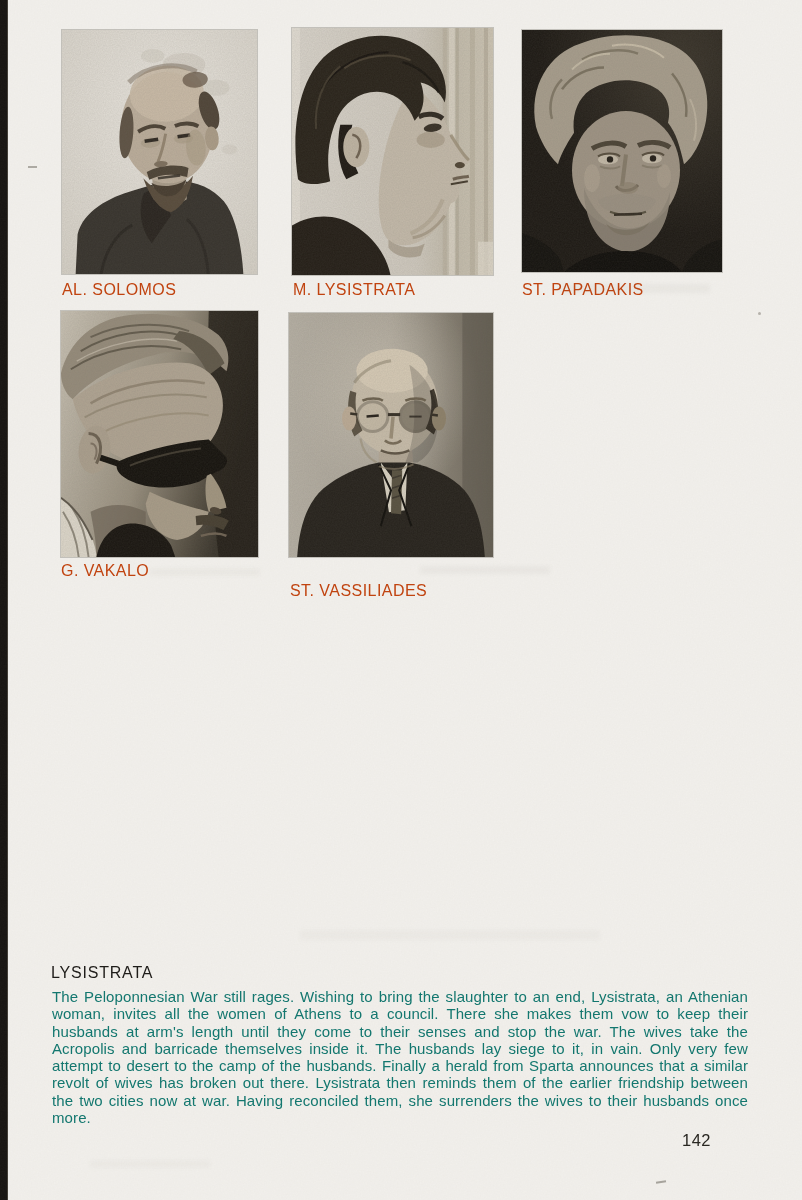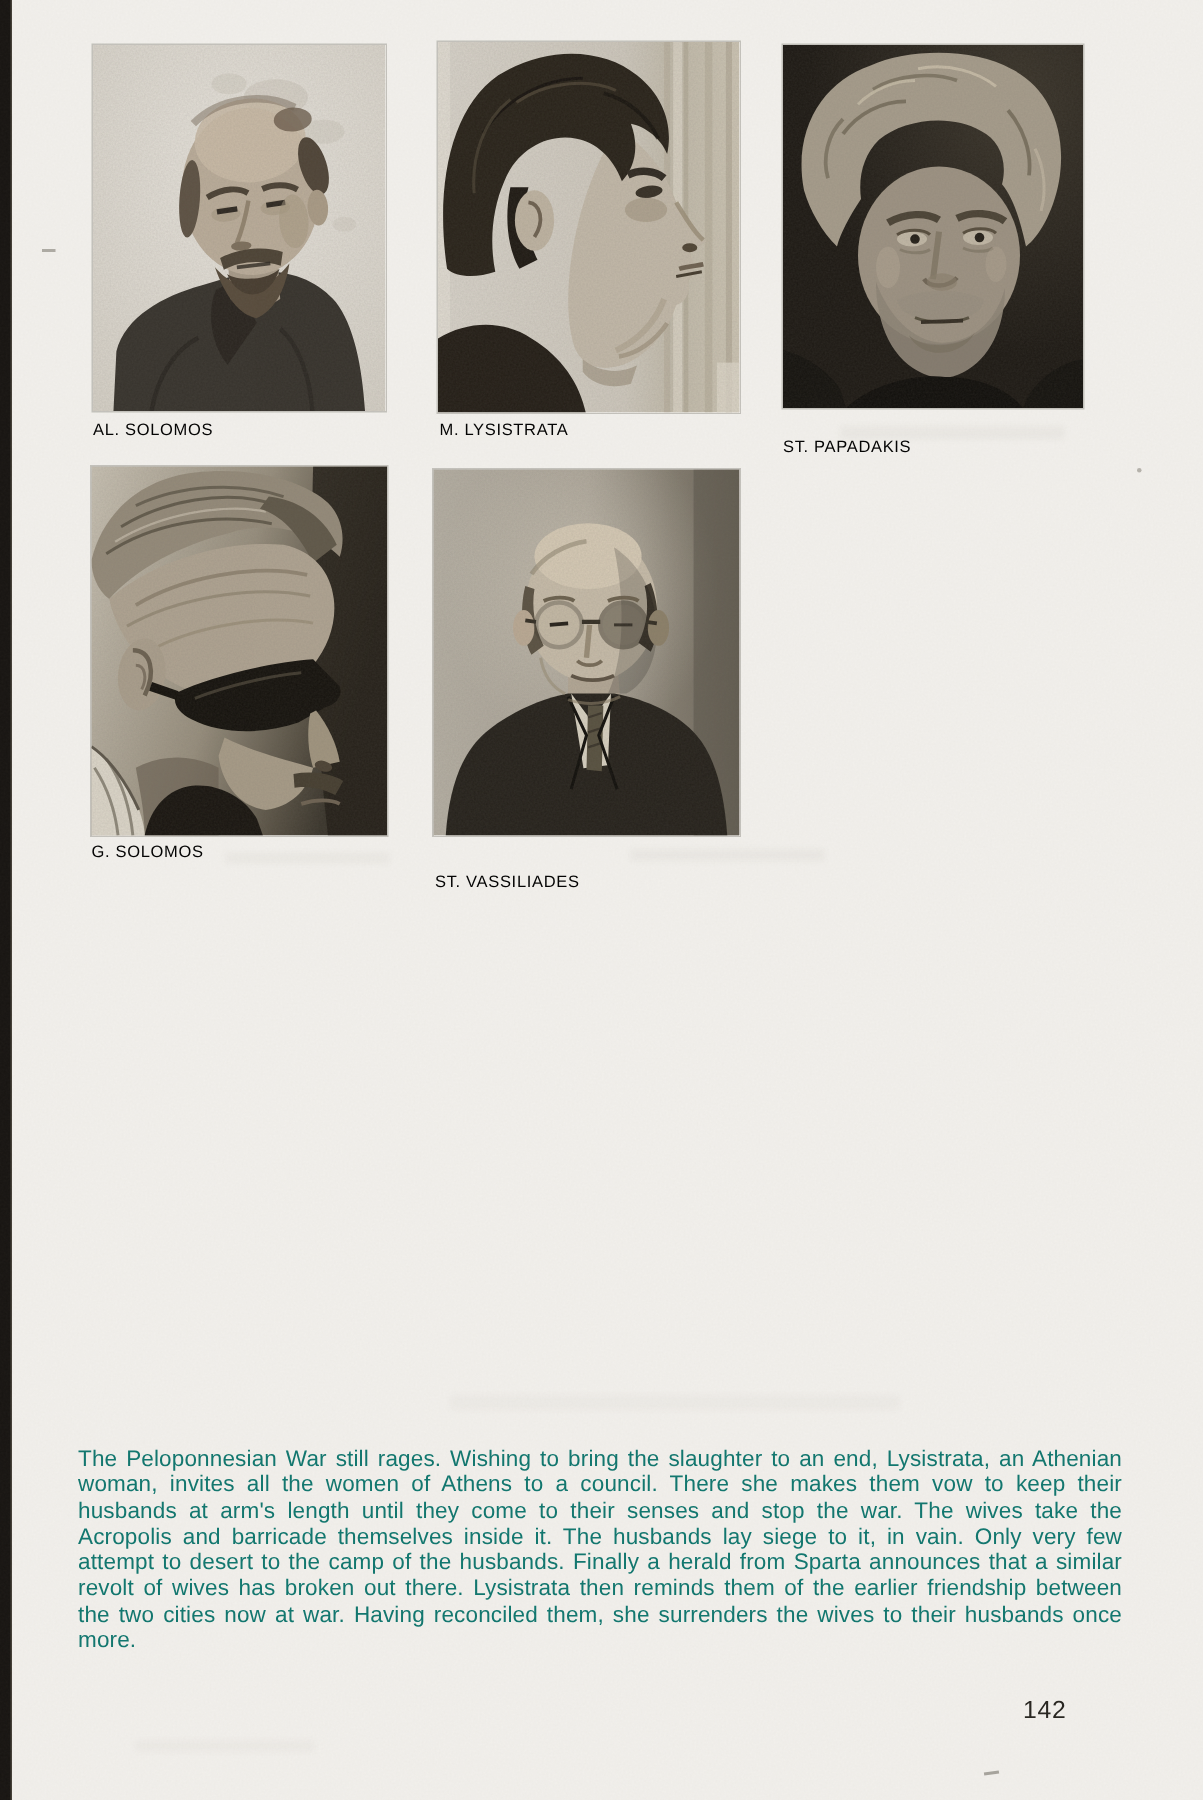--- a/index.html
+++ b/index.html
@@ -17,26 +17,26 @@
   }
   figure.photo{position:absolute;margin:0;padding:0;line-height:0;box-shadow:0 0 0 1px rgba(60,55,45,.25);}
   figure.photo svg{display:block;width:100%;height:100%;}
   .p1{left:62px;top:30px;width:195px;height:244px;}
   .p2{left:292px;top:28px;width:201px;height:247px;}
   .p3{left:522px;top:30px;width:200px;height:242px;}
   .p4{left:61px;top:311px;width:197px;height:246px;}
   .p5{left:289px;top:313px;width:204px;height:244px;}
   .caption{
     position:absolute;
-    font-size:11px;letter-spacing:.45px;color:#000000;
+    font-size:16px;letter-spacing:.45px;color:#c2410c;
     white-space:nowrap;
   }
   .c1{left:62px;top:281px;}
   .c2{left:293px;top:281px;}
-  .c3{left:522px;top:292px;}
+  .c3{left:522px;top:281px;}
   .c4{left:61px;top:562px;}
   .c5{left:290px;top:562px;margin-top:20px;}
   .synopsis{position:absolute;left:52px;top:964px;width:696px;}
   .synopsis h2{
     margin:0 0 6px -1px;font-size:16px;font-weight:normal;
     letter-spacing:.8px;color:#1b1916;
   }
   .synopsis p{
     margin:0;font-size:15px;line-height:17.3px;
     text-align:justify;color:#0f766e;
@@ -329,24 +329,25 @@
       <path d="M90,138 C98,142 110,142 118,138" stroke="#5d5243" stroke-width="2.5" fill="none"></path>
       <path d="M70,126 C72,138 78,146 86,150" stroke="#9a8d77" stroke-width="2" fill="none" opacity=".6"></path>
       <path d="M88,154 C100,158 112,157 122,152" stroke="#8d8069" stroke-width="2" fill="none" opacity=".6"></path>
       <rect width="200" height="245" filter="url(#grain)" opacity=".28"></rect>
     </svg>
   </figure>
 
   <div class="caption c1">AL. SOLOMOS</div>
   <div class="caption c2">M. LYSISTRATA</div>
   <div class="caption c3">ST. PAPADAKIS</div>
-  <div class="caption c4">G. SOLOMOS</div>
+  <div class="caption c4">G. VAKALO</div>
   <div class="caption c5">ST. VASSILIADES</div>
 
   <section class="synopsis">
+    <h2>LYSISTRATA</h2>
     <p>The Peloponnesian War still rages. Wishing to bring the slaughter to an end, Lysistrata, an Athenian woman, invites all the women of Athens to a council. There she makes them vow to keep their husbands at arm's length until they come to their senses and stop the war. The wives take the Acropolis and barricade themselves inside it. The husbands lay siege to it, in vain. Only very few attempt to desert to the camp of the husbands. Finally a herald from Sparta announces that a similar revolt of wives has broken out there. Lysistrata then reminds them of the earlier friendship between the two cities now at war. Having reconciled them, she surrenders the wives to their husbands once more.</p>
   </section>
 
   <div class="page-number">142</div>
 
   <div class="ghost g1"></div>
   <div class="ghost g2"></div>
   <div class="ghost g3"></div>
   <div class="ghost g4"></div>
   <div class="ghost g5"></div>

